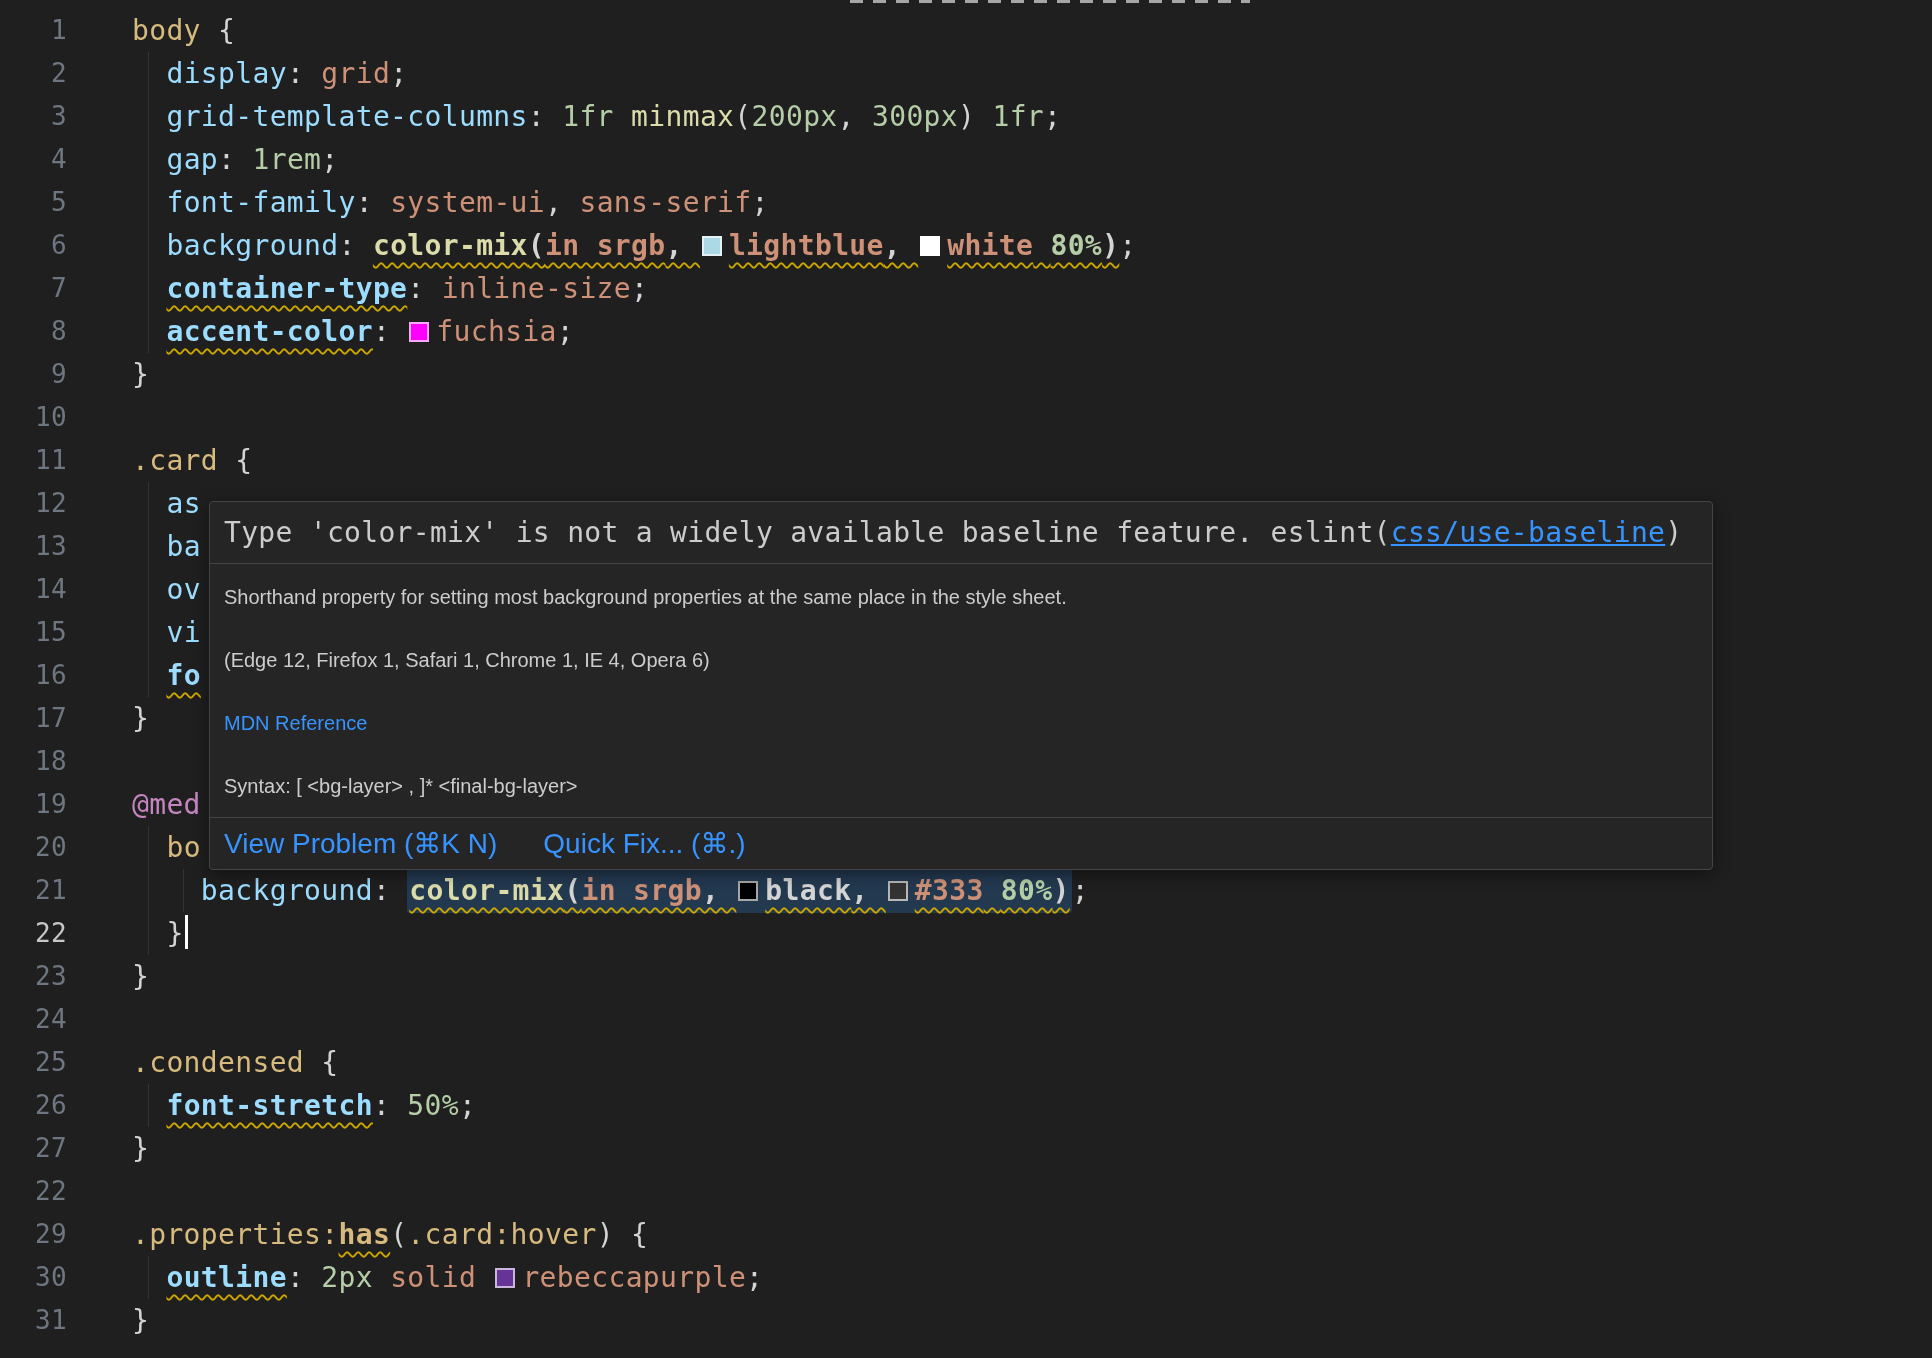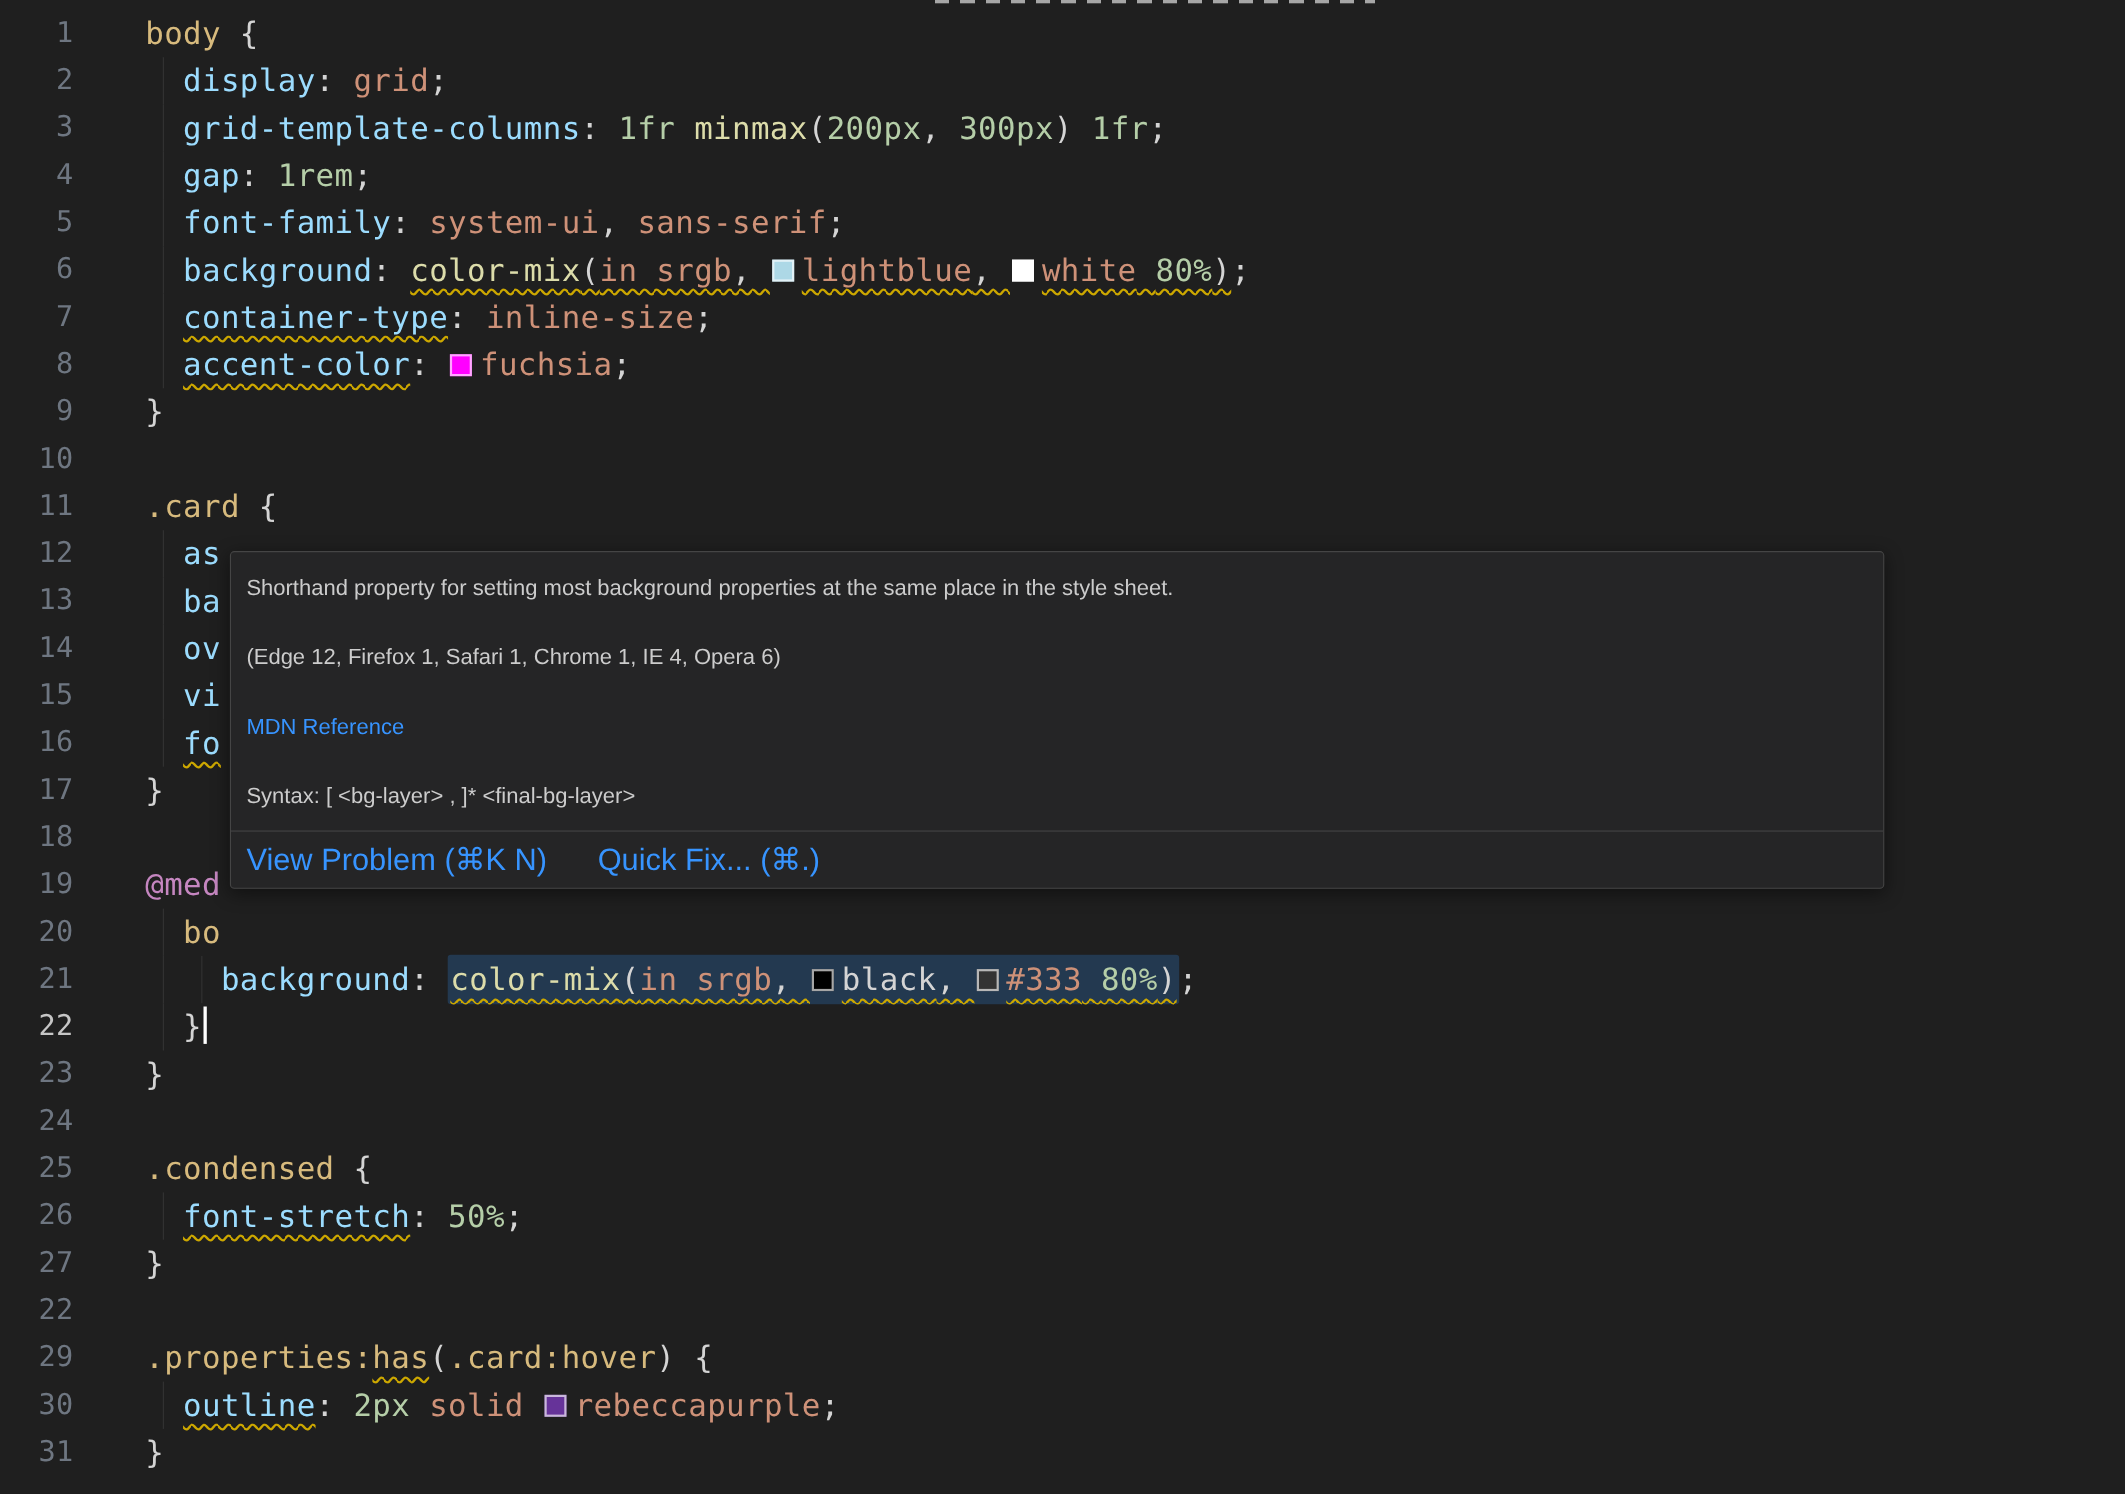--- a/index.html
+++ b/index.html
@@ -35,20 +35,21 @@
   .tok-plain { color:var(--punctuation,#d4d4d4); }
   .tok-at    { color:var(--at-rule,#c586c0); }
 
   .wavy {
     text-decoration-line:underline;
     text-decoration-style:wavy;
     text-decoration-color:var(--squiggle,#cca700);
     text-decoration-thickness:2px;
     text-underline-offset:7px;
     text-decoration-skip-ink:none;
+    font-weight:bold;
   }
   .swatch {
     display:inline-block; width:20px; height:20px;
     border:2px solid rgba(255,255,255,0.65);
     margin:0 7px 0 2px; vertical-align:-1px;
   }
   .hl {
     background:var(--hover-highlight, rgba(38,79,120,0.55));
     border-radius:3px;
     padding:6px 2px;
@@ -129,20 +130,21 @@
     <div class="code-line"><span class="line-num">25</span><span class="line-content"><span class="tok-sel">.condensed </span><span class="tok-punc">{</span></span></div>
     <div class="code-line"><span class="line-num">26</span><span class="guide" style="left: 148px;"></span><span class="line-content"><span class="tok-plain">  </span><span class="tok-prop wavy">font-stretch</span><span class="tok-punc">: </span><span class="tok-num">50%</span><span class="tok-punc">;</span></span></div>
     <div class="code-line"><span class="line-num">27</span><span class="line-content"><span class="tok-punc">}</span></span></div>
     <div class="code-line"><span class="line-num">22</span><span class="line-content"></span></div>
     <div class="code-line"><span class="line-num">29</span><span class="line-content"><span class="tok-sel">.properties</span><span class="tok-sel">:</span><span class="tok-sel wavy">has</span><span class="tok-punc">(</span><span class="tok-sel">.card</span><span class="tok-sel">:hover</span><span class="tok-punc">) </span><span class="tok-punc">{</span></span></div>
     <div class="code-line"><span class="line-num">30</span><span class="guide" style="left: 148px;"></span><span class="line-content"><span class="tok-plain">  </span><span class="tok-prop wavy">outline</span><span class="tok-punc">: </span><span class="tok-num">2px</span><span class="tok-punc"> </span><span class="tok-val">solid</span><span class="tok-punc"> </span><span class="swatch" style="background: rgb(102, 51, 153);"></span><span class="tok-val">rebeccapurple</span><span class="tok-punc">;</span></span></div>
     <div class="code-line"><span class="line-num">31</span><span class="line-content"><span class="tok-punc">}</span></span></div>
   </div>
 
 <div id="tooltip">
+  <div class="tt-diag"><span>Type 'color-mix' is not a widely available baseline feature. </span><span>eslint(</span><span class="link underline">css/use-baseline</span><span>)</span></div>
   <div class="tt-docs">
     <p>Shorthand property for setting most background properties at the same place in the style sheet.</p>
     <p>(Edge 12, Firefox 1, Safari 1, Chrome 1, IE 4, Opera 6)</p>
     <p><span class="link">MDN Reference</span></p>
     <p>Syntax: [ &lt;bg-layer&gt; , ]* &lt;final-bg-layer&gt;</p>
   </div>
   <div class="tt-actions">
     <span class="link">View Problem (⌘K N)</span>
     <span class="link">Quick Fix... (⌘.)</span>
   </div>

